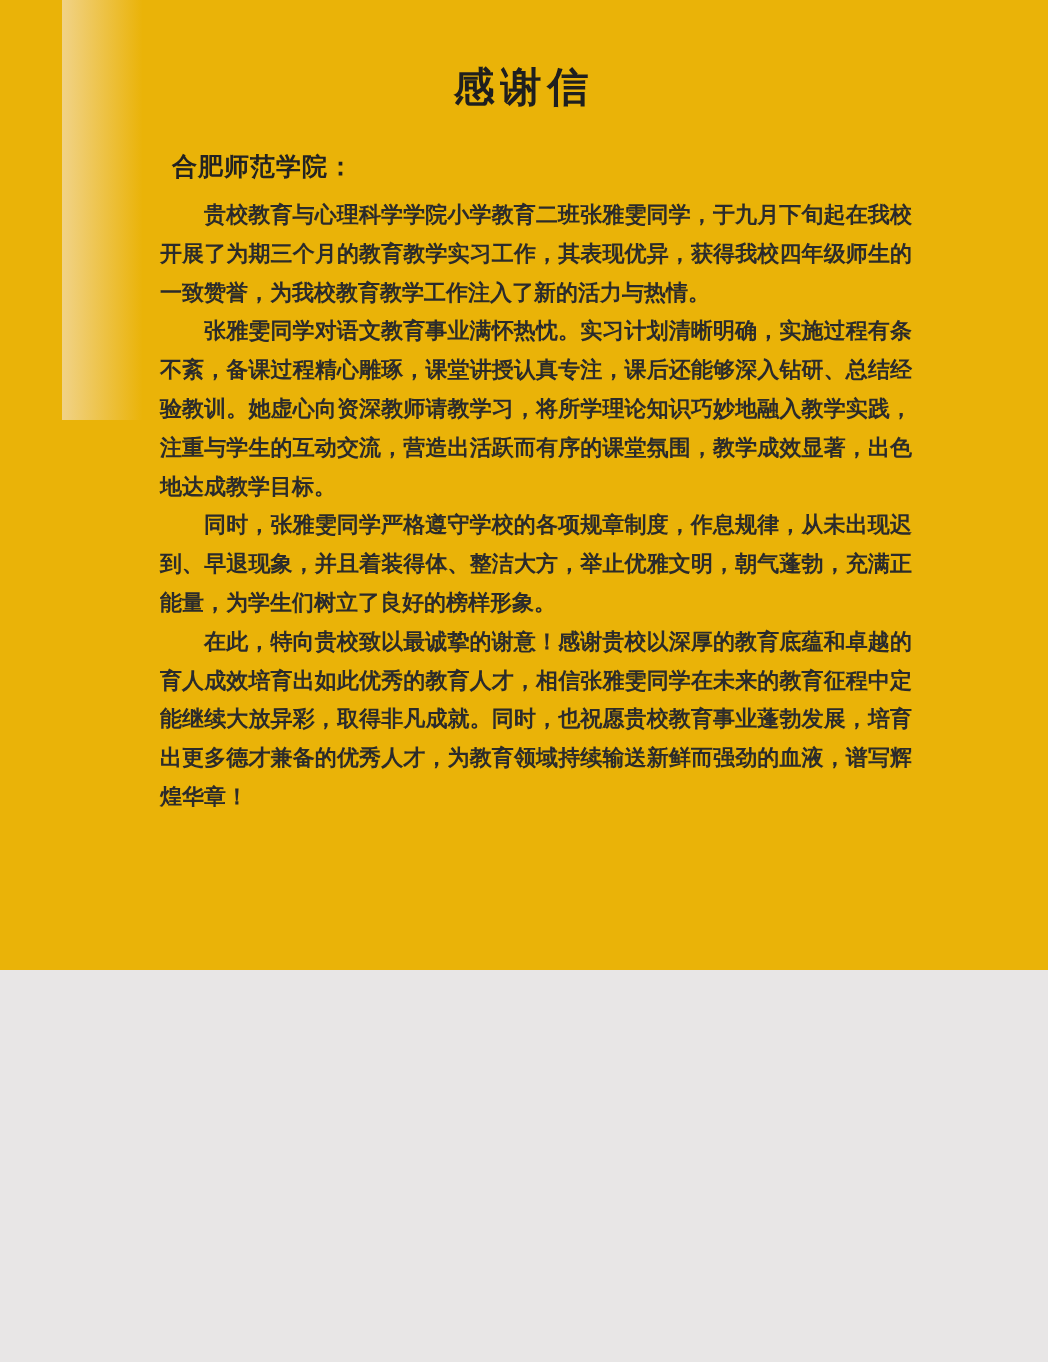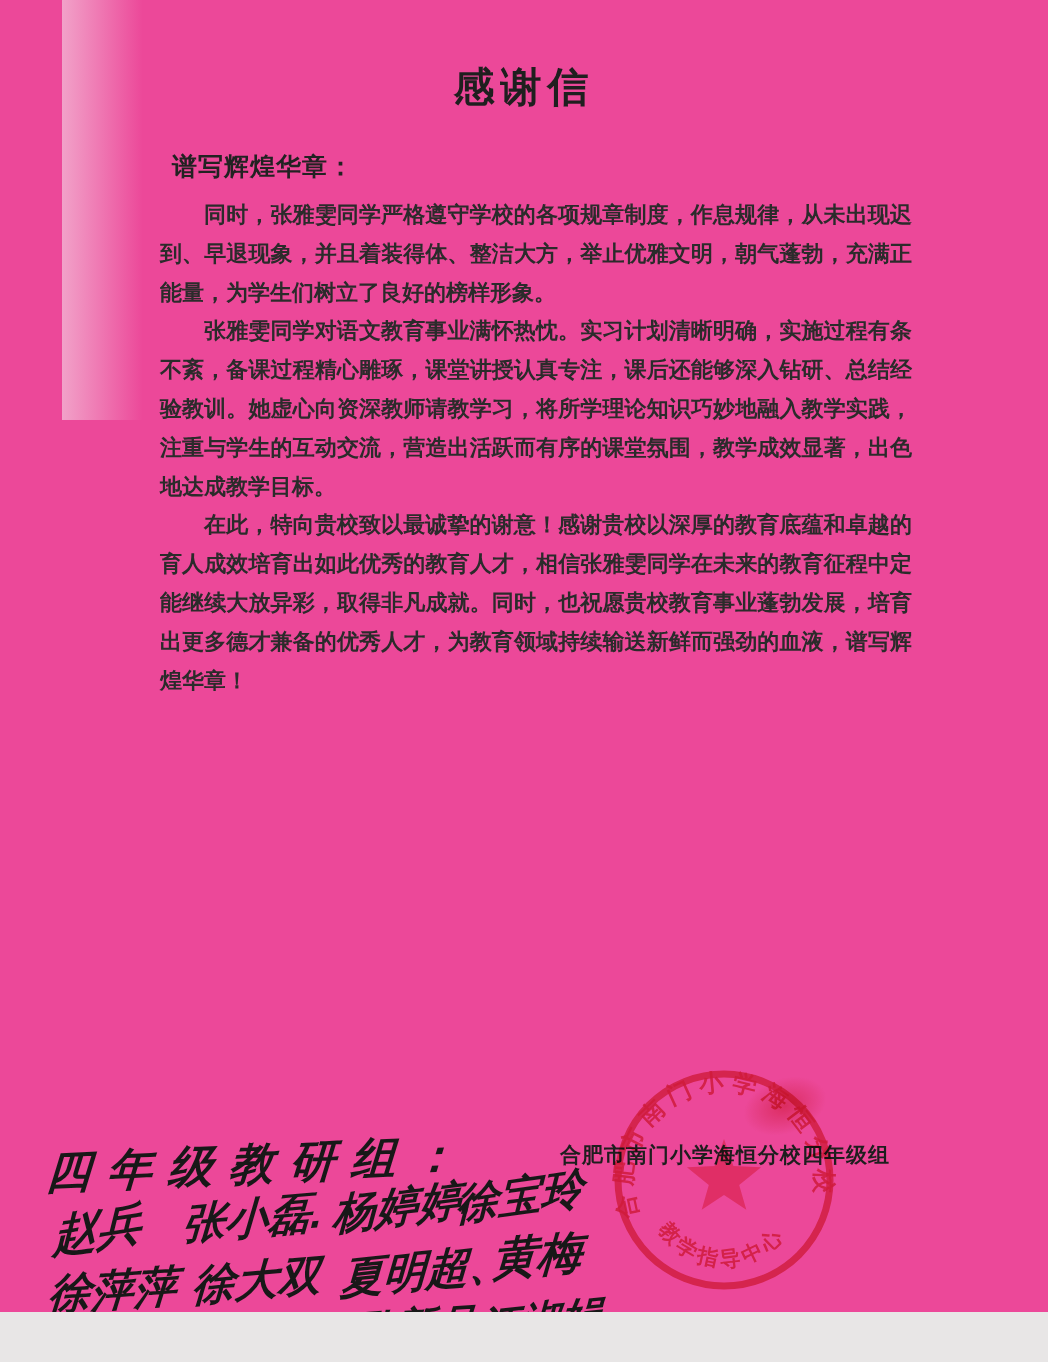--- a/index.html
+++ b/index.html
@@ -2,23 +2,23 @@
 <html><head>
 <meta charset="utf-8">
 <style>
   html,body{margin:0;padding:0;}
   body{
     background:#e8e6e6;
     font-family:"Liberation Sans", sans-serif;
   }
   .page{
     position:relative;
-    width:1048px;height:1312px;
+    width:1048px;height:970px;
     margin:0 auto;
-    background:#ec4899;
+    background:#eab308;
     overflow:hidden;
     color:#2e2e2e;
   }
   
   .page::before{
     content:"";
     position:absolute;left:62px;top:0;width:95px;height:420px;
     background:linear-gradient(90deg, rgba(246,236,240,.55), rgba(252,250,250,0) 85%);
     pointer-events:none;
   }
@@ -86,25 +86,26 @@
     pointer-events:none;
   }
 </style>
 </head>
 <body>
 
 <div class="page">
 
   <div class="doc-title">感谢信</div>
 
-  <div class="salutation">谱写辉煌华章：</div>
+  <div class="salutation">合肥师范学院：</div>
 
   <div class="body-text">
+    <p>贵校教育与心理科学学院小学教育二班张雅雯同学，于九月下旬起在我校开展了为期三个月的教育教学实习工作，其表现优异，获得我校四年级师生的一致赞誉，为我校教育教学工作注入了新的活力与热情。</p>
+    <p>张雅雯同学对语文教育事业满怀热忱。实习计划清晰明确，实施过程有条不紊，备课过程精心雕琢，课堂讲授认真专注，课后还能够深入钻研、总结经验教训。她虚心向资深教师请教学习，将所学理论知识巧妙地融入教学实践，注重与学生的互动交流，营造出活跃而有序的课堂氛围，教学成效显著，出色地达成教学目标。</p>
     <p>同时，张雅雯同学严格遵守学校的各项规章制度，作息规律，从未出现迟到、早退现象，并且着装得体、整洁大方，举止优雅文明，朝气蓬勃，充满正能量，为学生们树立了良好的榜样形象。</p>
-    <p>张雅雯同学对语文教育事业满怀热忱。实习计划清晰明确，实施过程有条不紊，备课过程精心雕琢，课堂讲授认真专注，课后还能够深入钻研、总结经验教训。她虚心向资深教师请教学习，将所学理论知识巧妙地融入教学实践，注重与学生的互动交流，营造出活跃而有序的课堂氛围，教学成效显著，出色地达成教学目标。</p>
     <p>在此，特向贵校致以最诚挚的谢意！感谢贵校以深厚的教育底蕴和卓越的育人成效培育出如此优秀的教育人才，相信张雅雯同学在未来的教育征程中定能继续大放异彩，取得非凡成就。同时，也祝愿贵校教育事业蓬勃发展，培育出更多德才兼备的优秀人才，为教育领域持续输送新鲜而强劲的血液，谱写辉煌华章！</p>
   </div>
 
   <div class="sign-org">合肥市南门小学海恒分校四年级组</div>
 
   <div class="hw hw-group">四年级教研组：</div>
   <div class="hw hw-zhao">赵兵</div>
   <div class="hw hw-zhang">张小磊.</div>
   <div class="hw hw-yang">杨婷婷.</div>
   <div class="hw hw-xu1">徐宝玲</div>

